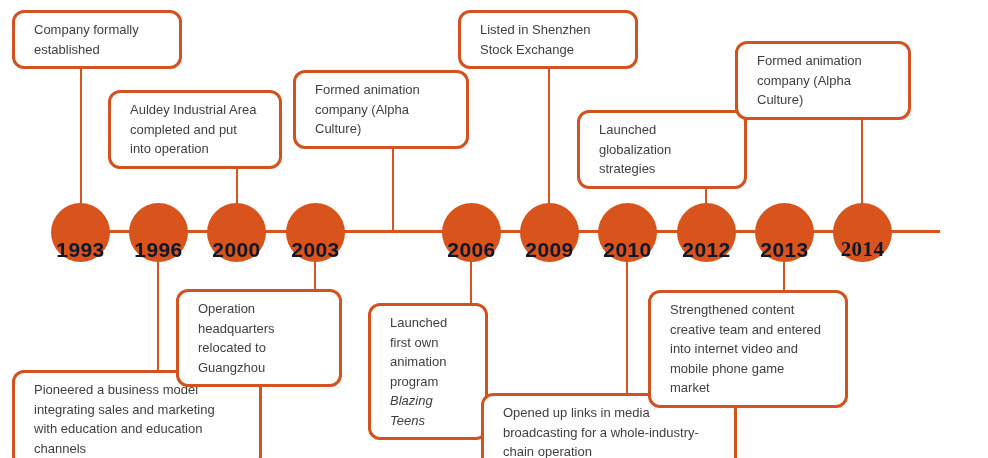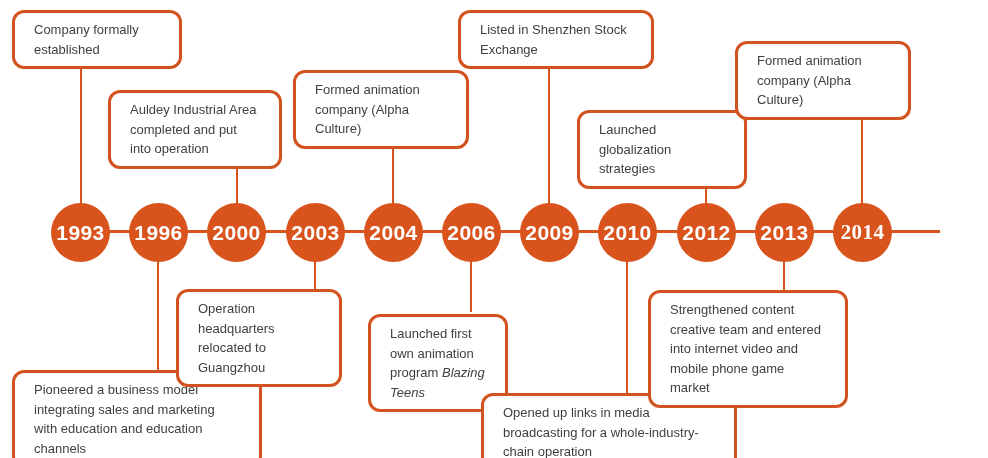--- a/index.html
+++ b/index.html
@@ -27,26 +27,26 @@
     background: #d9541d;
     z-index: 1;
   }
   .year-node {
     position: absolute;
     top: 203px;
     width: 59px;
     height: 59px;
     border-radius: 50%;
     background: #d9541d;
-    color: #ffffff;
+    color: #0f172a;
     font-size: 21px;
     font-weight: 700;
     letter-spacing: 0.4px;
     display: flex;
-    align-items: center;
+    align-items: flex-end;
     justify-content: center;
     z-index: 2;
   }
   .event-box {
     position: absolute;
     background: #ffffff;
     border: 3px solid #d2531f;
     border-radius: 12px;
     padding: 7px 19px;
     font-size: 13px;
@@ -83,23 +83,20 @@
     </div>
   <div class="year-node" style="left:129px;">
       <span>1996</span>
     </div>
   <div class="year-node" style="left:207px;">
       <span>2000</span>
     </div>
   <div class="year-node" style="left:286px;">
       <span>2003</span>
     </div>
-  <div class="year-node" style="left:364px;">
-      <span>2004</span>
-    </div>
   <div class="year-node" style="left:442px;">
       <span>2006</span>
     </div>
   <div class="year-node" style="left:520px;">
       <span>2009</span>
     </div>
   <div class="year-node" style="left:598px;">
       <span>2010</span>
     </div>
   <div class="year-node" style="left:677px;">
@@ -114,37 +111,37 @@
 
   <div class="event-box" style="left:12px;  top:10px;  width:170px;">
     <span>Company formally established</span>
   </div>
   <div class="event-box" style="left:108px; top:90px;  width:174px;">
     <span>Auldey Industrial Area completed and put into operation</span>
   </div>
   <div class="event-box" style="left:293px; top:70px;  width:176px;">
     <span>Formed animation company (Alpha Culture)</span>
   </div>
-  <div class="event-box" style="left:458px; top:10px;  width:196px;">
+  <div class="event-box" style="left:458px; top:10px;  width:180px;">
     <span>Listed in Shenzhen Stock Exchange</span>
   </div>
   <div class="event-box" style="left:577px; top:110px; width:170px;">
     <span>Launched globalization strategies</span>
   </div>
   <div class="event-box" style="left:735px; top:41px;  width:176px;">
     <span>Formed animation company (Alpha Culture)</span>
   </div>
 
   <div class="event-box" style="left:12px;  top:370px; width:250px;">
     <span>Pioneered a business model integrating sales and marketing with education and education channels</span>
   </div>
   <div class="event-box" style="left:176px; top:289px; width:166px;">
     <span>Operation headquarters relocated to Guangzhou</span>
   </div>
-  <div class="event-box" style="left:368px; top:314px; width:140px;">
+  <div class="event-box" style="left:368px; top:303px; width:120px;">
     <span>Launched first own animation program</span>
     <em>Blazing Teens</em>
   </div>
   <div class="event-box" style="left:481px; top:393px; width:256px;">
     <span>Opened up links in media broadcasting for a whole-industry-chain operation</span>
   </div>
   <div class="event-box" style="left:648px; top:290px; width:200px;">
     <span>Strengthened content creative team and entered into internet video and mobile phone game market</span>
   </div>
 

